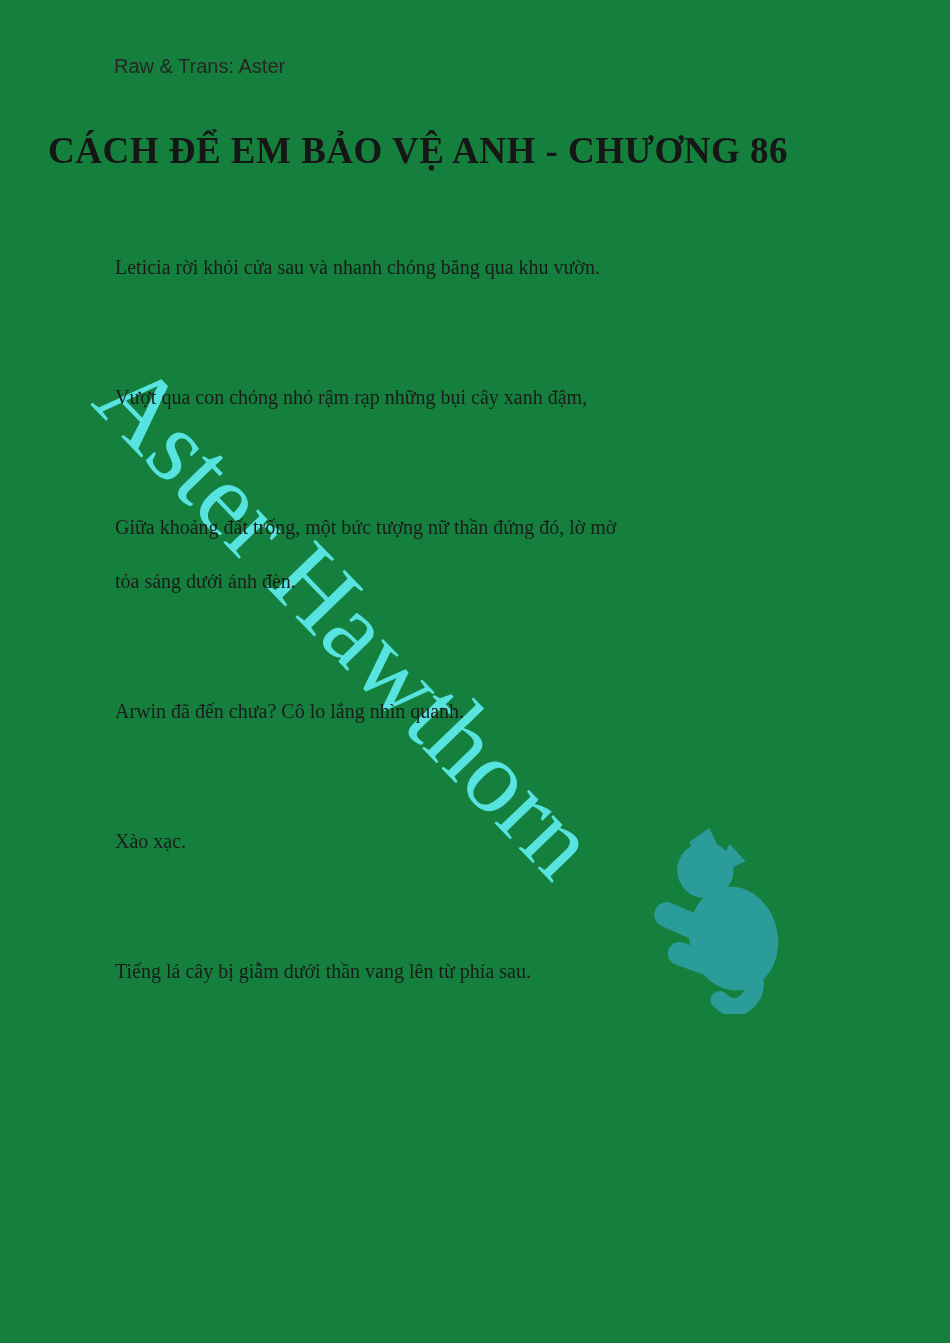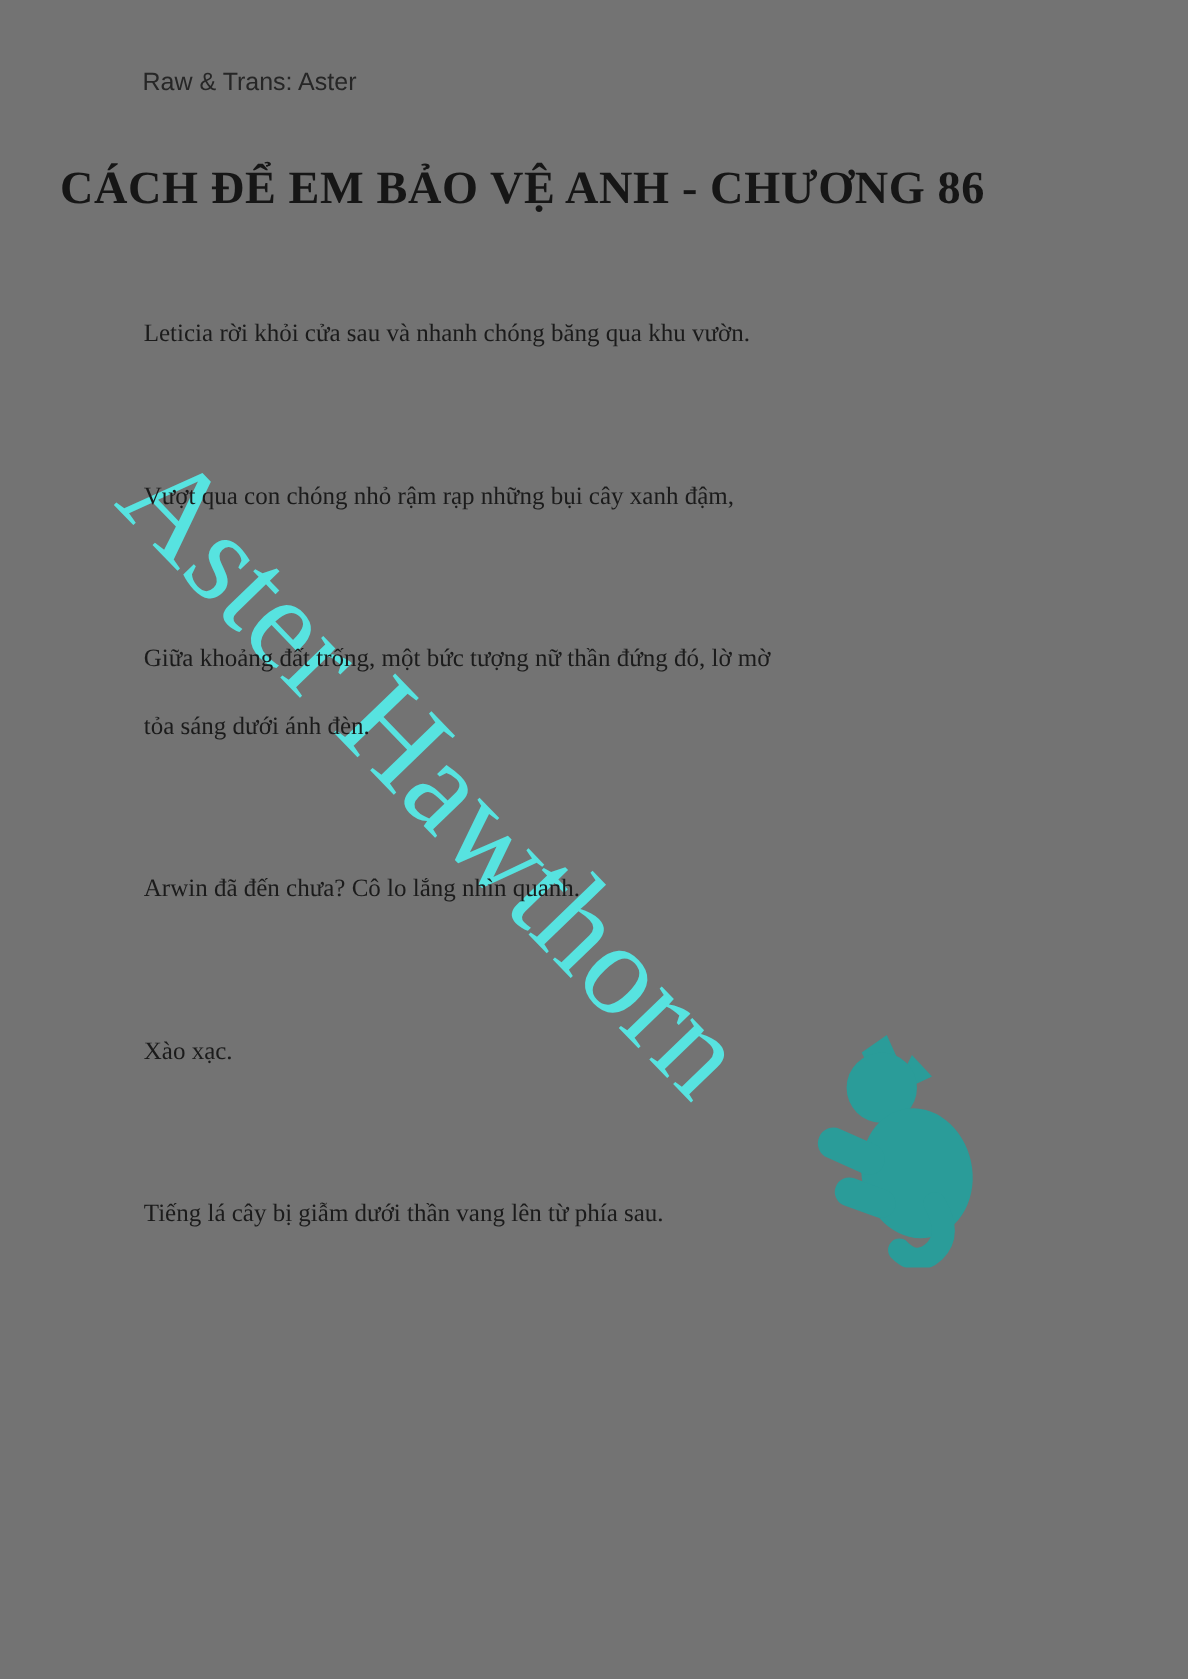--- a/index.html
+++ b/index.html
@@ -4,21 +4,21 @@
 <style>
   html, body {
     margin: 0;
     padding: 0;
     background: #ffffff;
   }
   .page {
     position: relative;
     width: 950px;
     height: 1343px;
-    background: #737373;
+    background: #15803d;
     overflow: hidden;
     font-family: "Liberation Serif", serif;
     color: #1b1b1b;
   }
   .credit {
     position: absolute;
     top: 55px;
     left: 114px;
     font-family: "Liberation Sans", sans-serif;
     font-size: 20px;

